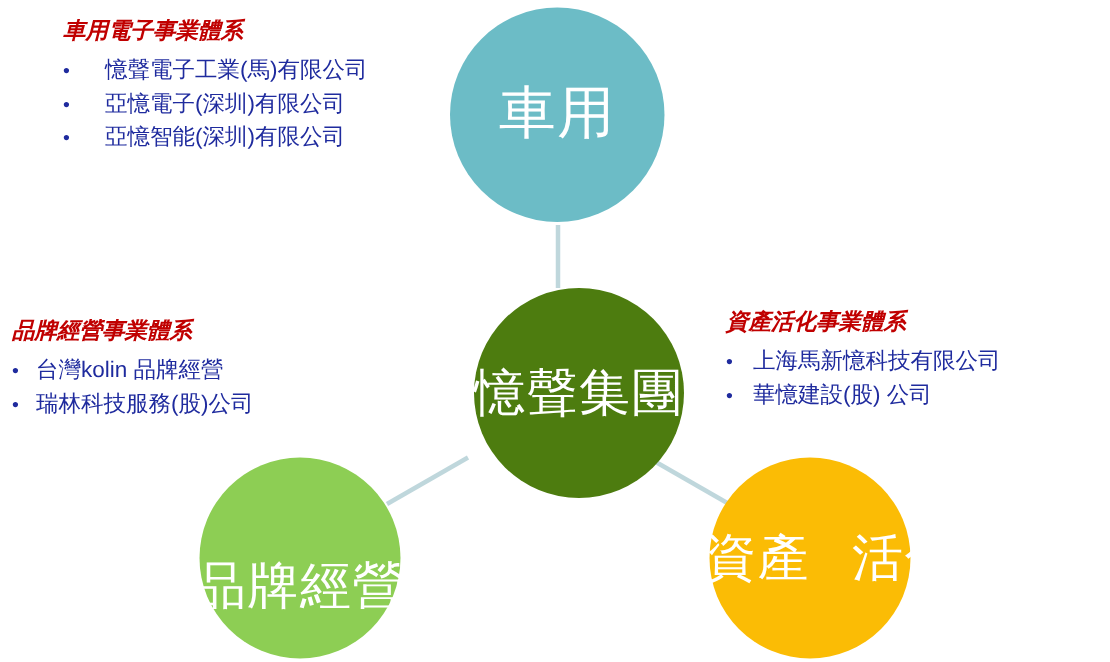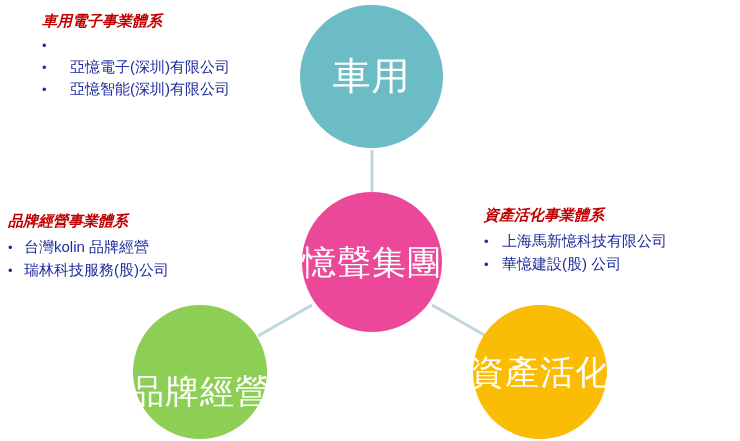--- a/index.html
+++ b/index.html
@@ -47,39 +47,39 @@
   }
 
   .node-auto {
     left: 300px; top: 5px;
     width: 143px; height: 143px;
     background: #6CBCC6;
   }
   .node-auto .line { font-size: 38px; }
 
   .node-hub {
-    left: 302px; top: 192px;
+    left: 316px; top: 192px;
     width: 140px; height: 140px;
-    background: #ec4899;
+    background: #4d7c0f;
   }
   .node-hub .line { font-size: 34px; }
 
   .node-brand {
     left: 133px; top: 305px;
     width: 134px; height: 134px;
     background: #8DCE54;
   }
   .node-brand .line { font-size: 34px; margin-top: 38px; }
 
   .node-asset {
     left: 473px; top: 305px;
     width: 134px; height: 134px;
     background: #FBBC05;
   }
-  .node-asset .line { font-size: 34px; }
+  .node-asset .line { font-size: 34px; margin-left: 28px; }
 
   
   .block {
     position: absolute;
   }
   .block-heading {
     color: #C00000;
     font-weight: bold;
     font-size: 15px;
     line-height: 1.25;
@@ -142,20 +142,21 @@
   <div class="node node-asset">
     <span class="line">資產</span>
     <span class="line">活化</span>
   </div>
 
   <div class="block block-auto">
     <p class="block-heading">車用電子事業體系</p>
     <ul class="block-list">
       <li>
         <span class="bullet">•</span>
+        <span>憶聲電子工業(馬)有限公司</span>
       </li>
       <li>
         <span class="bullet">•</span>
         <span>亞憶電子(深圳)有限公司</span>
       </li>
       <li>
         <span class="bullet">•</span>
         <span>亞憶智能(深圳)有限公司</span>
       </li>
     </ul>

